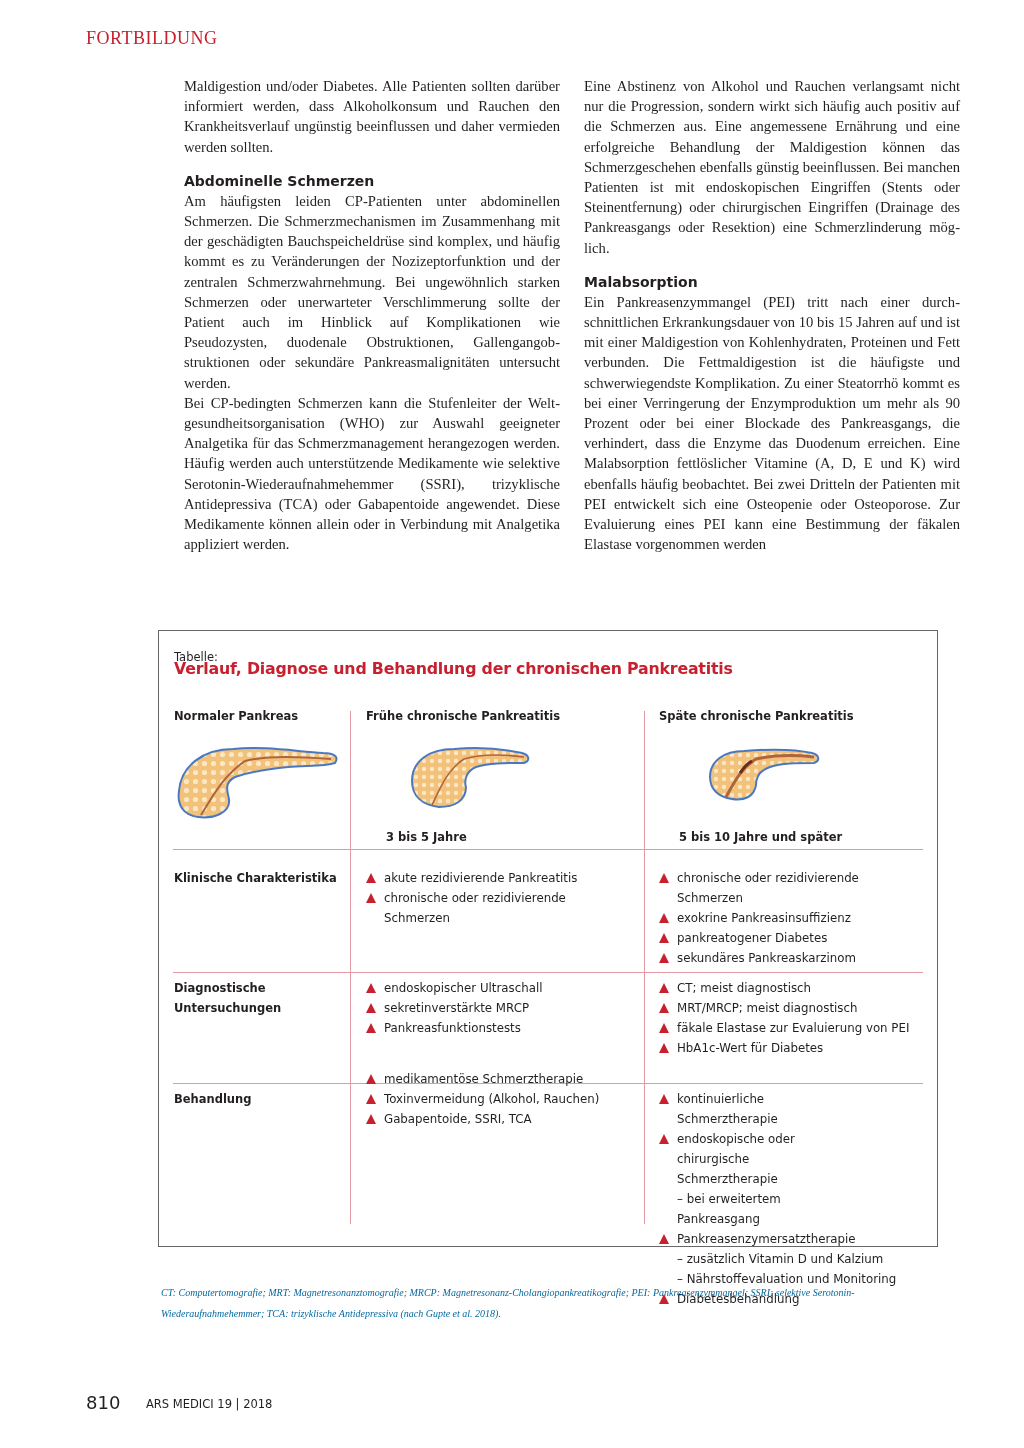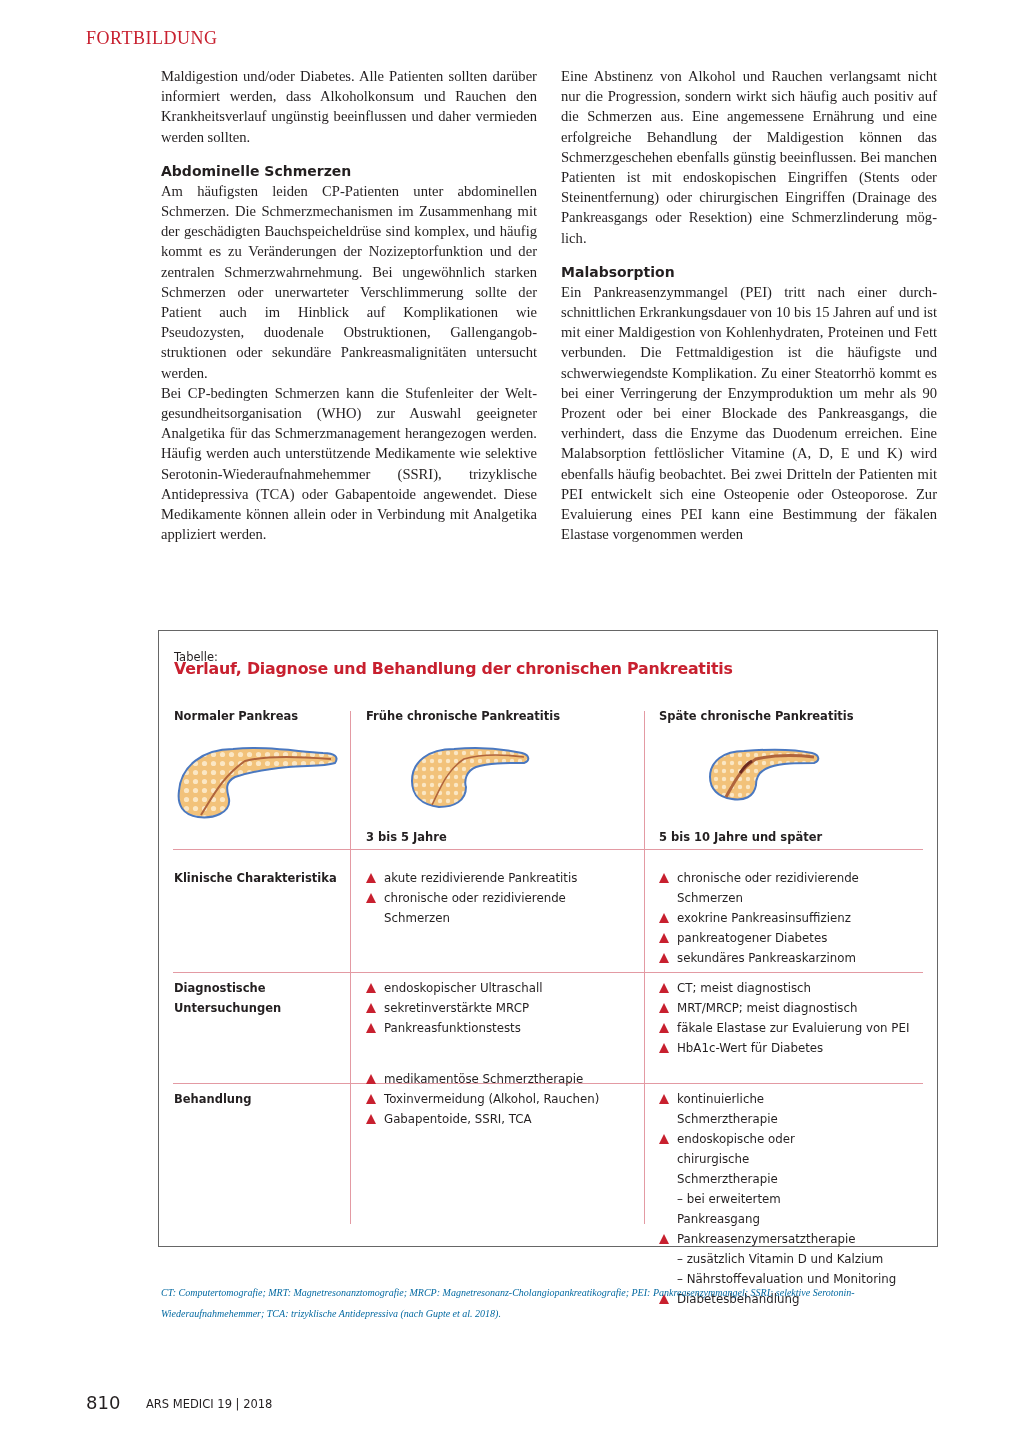--- a/index.html
+++ b/index.html
@@ -1,31 +1,31 @@
 <!DOCTYPE html>
 <html><head>
 <meta charset="utf-8">
 <style>
   html, body { margin: 0; padding: 0; background: #ffffff; }
   body { width: 1024px; height: 1448px; position: relative; overflow: hidden; color: #231f20; }
   .section-label { position: absolute; left: 86px; top: 28px; font-family: Liberation Serif, serif; font-size: 18px; letter-spacing: 0.5px; color: #c8202f; }
-  .col { position: absolute; top: 66px; width: 376px; font-family: "Liberation Serif", serif; font-size: 14.6px; line-height: 20.2px; text-align: justify; hyphens: manual; }
+  .col { position: absolute; top: 76px; width: 376px; font-family: "Liberation Serif", serif; font-size: 14.6px; line-height: 20.2px; text-align: justify; hyphens: manual; margin-left: 23px; }
   .col.left { left: 161px; }
   .col.right { left: 561px; }
   .col p { margin: 0; }
   .col h3 { margin: 0; font-family: "DejaVu Sans", sans-serif; font-weight: bold; font-size: 14px; line-height: 20px; }
   .col .gap { height: 14px; }
 
   .table-box { position: absolute; left: 158px; top: 630px; width: 780px; height: 617px; border: 1.5px solid #666; box-sizing: border-box; }
   .tabelle { position: absolute; left: 15px; top: 19px; font-family: "DejaVu Sans", sans-serif; font-size: 11.5px; color: #231f20; }
   .table-title { position: absolute; left: 15px; top: 28px; font-family: "DejaVu Sans", sans-serif; font-weight: bold; font-size: 15.8px; color: #c8202f; letter-spacing: -0.2px; }
   .hdr { position: absolute; top: 78px; font-family: "DejaVu Sans", sans-serif; font-weight: bold; font-size: 11.5px; }
   .vline { position: absolute; width: 1px; background: #e39aa3; }
   .hline { position: absolute; height: 1px; background: #e39aa3; }
-  .years { position: absolute; top: 199px; font-family: "DejaVu Sans", sans-serif; font-weight: bold; font-size: 11.5px; }
+  .years { position: absolute; top: 199px; font-family: "DejaVu Sans", sans-serif; font-weight: bold; font-size: 11.5px; margin-left: 20px; }
   .rowlabel { position: absolute; left: 15px; font-family: "DejaVu Sans", sans-serif; font-weight: bold; font-size: 11.5px; line-height: 20px; }
   .bullets { position: absolute; font-family: "DejaVu Sans", sans-serif; font-size: 11.8px; line-height: 20px; margin: 0; padding: 0; list-style: none; }
   .bullets li { position: relative; padding-left: 18px; }
   .bullets li .tri { position: absolute; left: 0; top: 5px; width: 0; height: 0; border-left: 5px solid transparent; border-right: 5px solid transparent; border-bottom: 10px solid #c8202f; }
   .bullets li .sub { display: block; }
   .pancreas { position: absolute; }
 
   .caption { position: absolute; left: 161px; top: 1282px; width: 775px; font-family: "Liberation Serif", serif; font-style: italic; font-size: 10px; line-height: 21px; color: #0369a1; }
   .footer-page { position: absolute; left: 86px; top: 1392px; font-family: "DejaVu Sans", sans-serif; font-size: 18px; }
   .footer-journal { position: absolute; left: 146px; top: 1397px; font-family: "DejaVu Sans", sans-serif; font-size: 11.5px; }

